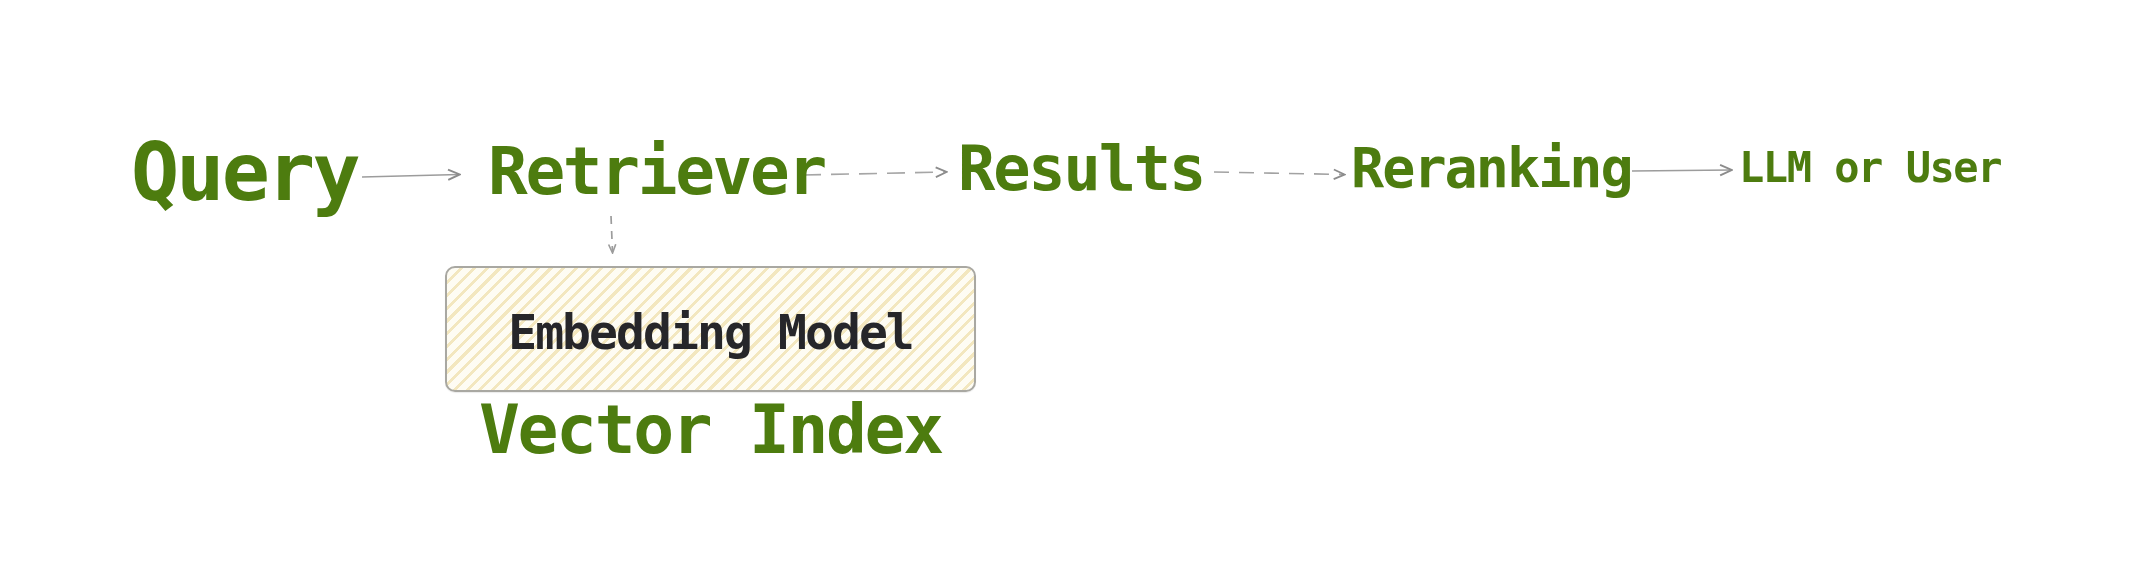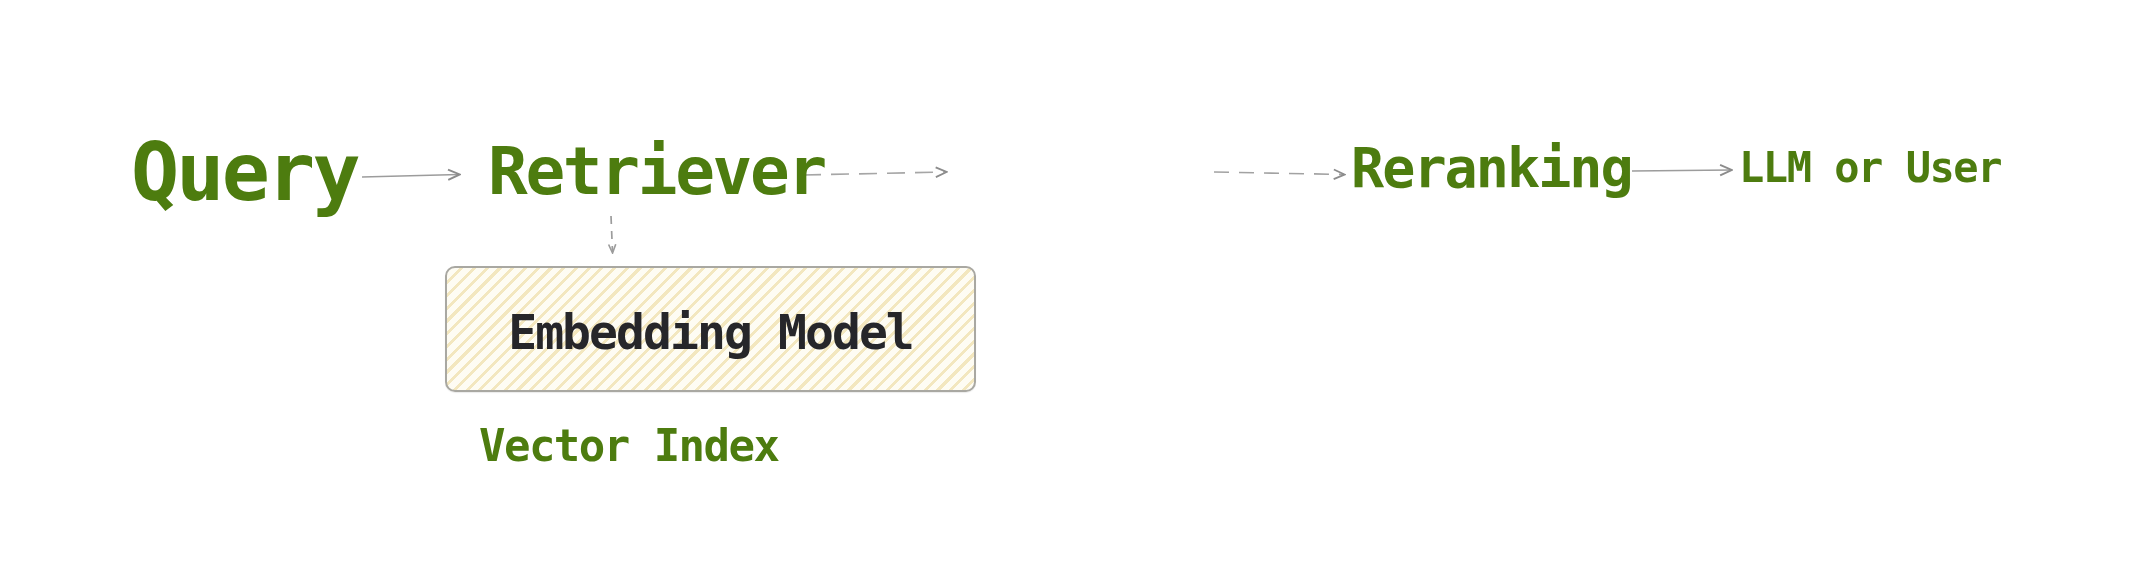--- a/index.html
+++ b/index.html
@@ -28,21 +28,21 @@
     font-weight: 700;
     letter-spacing: -0.035em;
     white-space: nowrap;
     color: #4d7c0f;
   }
   .lbl-query     { left: 131px;  top: 133px; font-size: 80px; }
   .lbl-retriever { left: 468px;  top: 139px; font-size: 66px; margin-left: 20px; }
   .lbl-results   { left: 958px;  top: 138px; font-size: 62px; }
   .lbl-reranking { left: 1351px; top: 141px; font-size: 55px; }
   .lbl-llm       { left: 1739px; top: 147px; font-size: 42px; }
-  .lbl-vector    { left: 479px;  top: 424px; font-size: 44px; }
+  .lbl-vector    { left: 479px;  top: 396px; font-size: 68px; }
 
   .embed-box {
     position: absolute;
     left: 445px; top: 266px;
     width: 531px; height: 126px;
     box-sizing: border-box;
     border: 2px solid #a9a8a2;
     border-radius: 10px;
     background: repeating-linear-gradient(
       135deg,
@@ -87,20 +87,21 @@
 
     <path d="M1632,171 L1731,170" fill="none" stroke="#9c9c9c" stroke-width="1.7" marker-end="url(#ah)"></path>
 
     <path d="M611,216 L612.5,252" fill="none" stroke="#9c9c9c" stroke-width="1.7" stroke-dasharray="8 7" marker-end="url(#ah-sm)"></path>
   </svg>
 
   <div class="node-label lbl-query">Query</div>
 
   <div class="node-label lbl-retriever">Retriever</div>
 
+  <div class="node-label lbl-results">Results</div>
 
   <div class="node-label lbl-reranking">Reranking</div>
 
   <div class="node-label lbl-llm">LLM or User</div>
 
   <div class="embed-box">
     <span class="embed-label">Embedding Model</span>
   </div>
 
   <div class="node-label lbl-vector">Vector Index</div>

